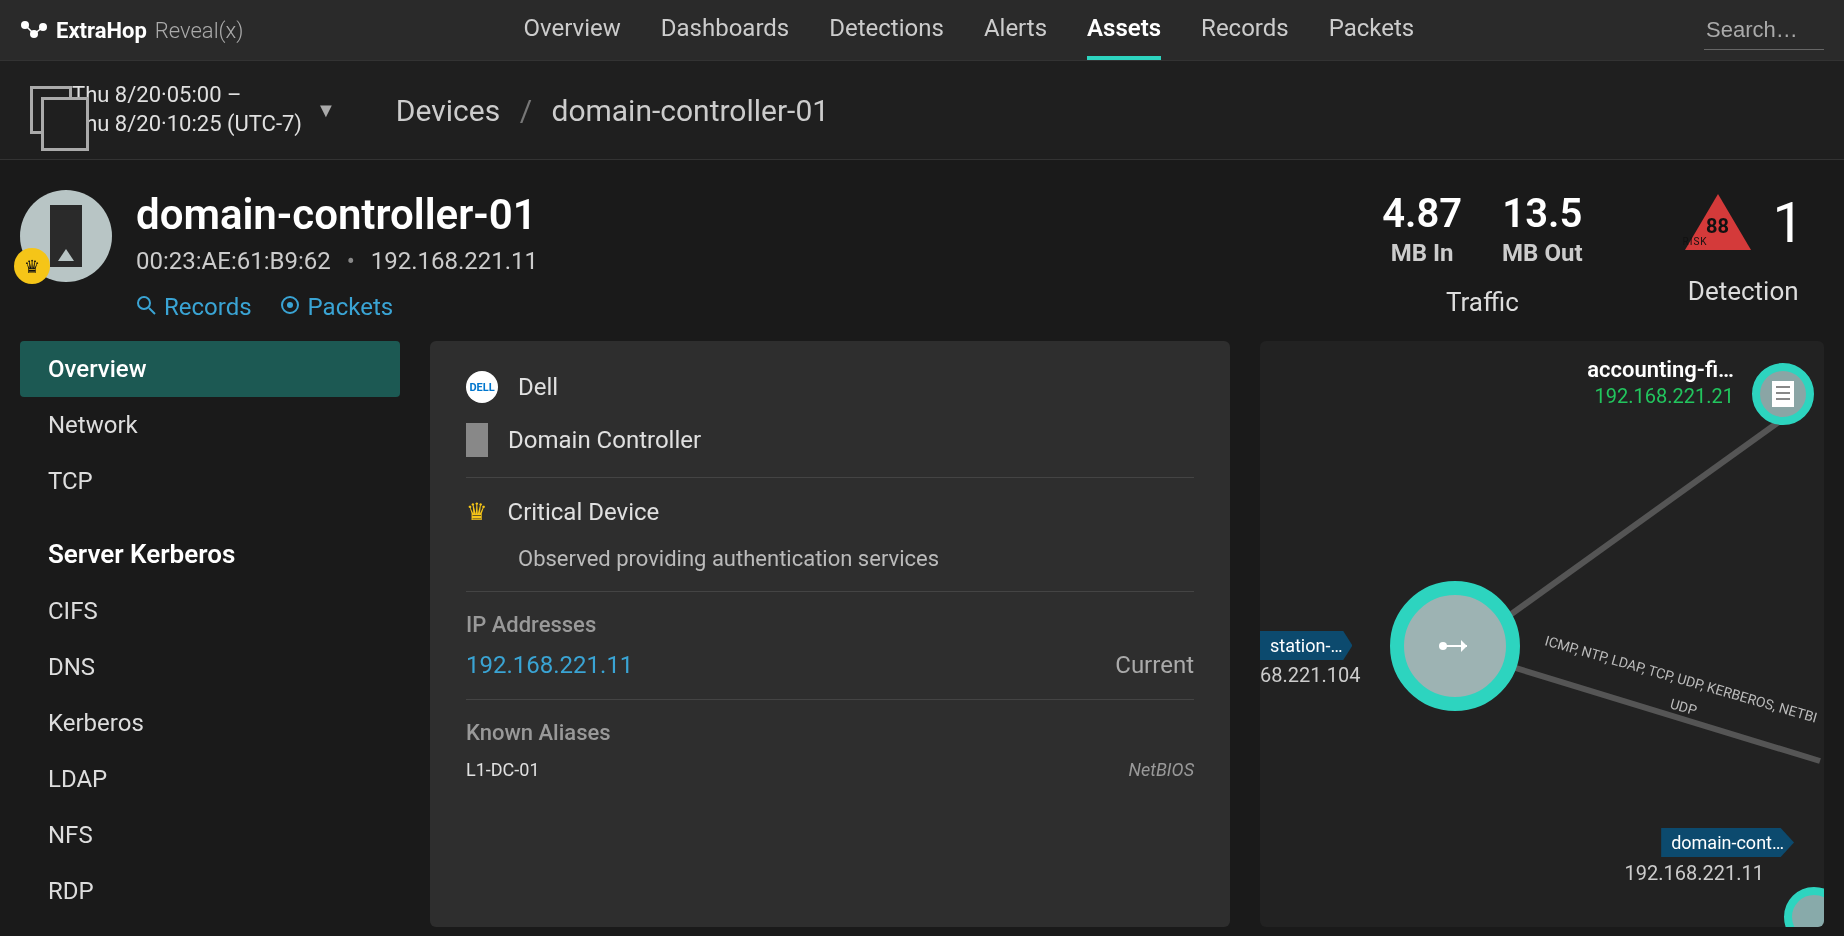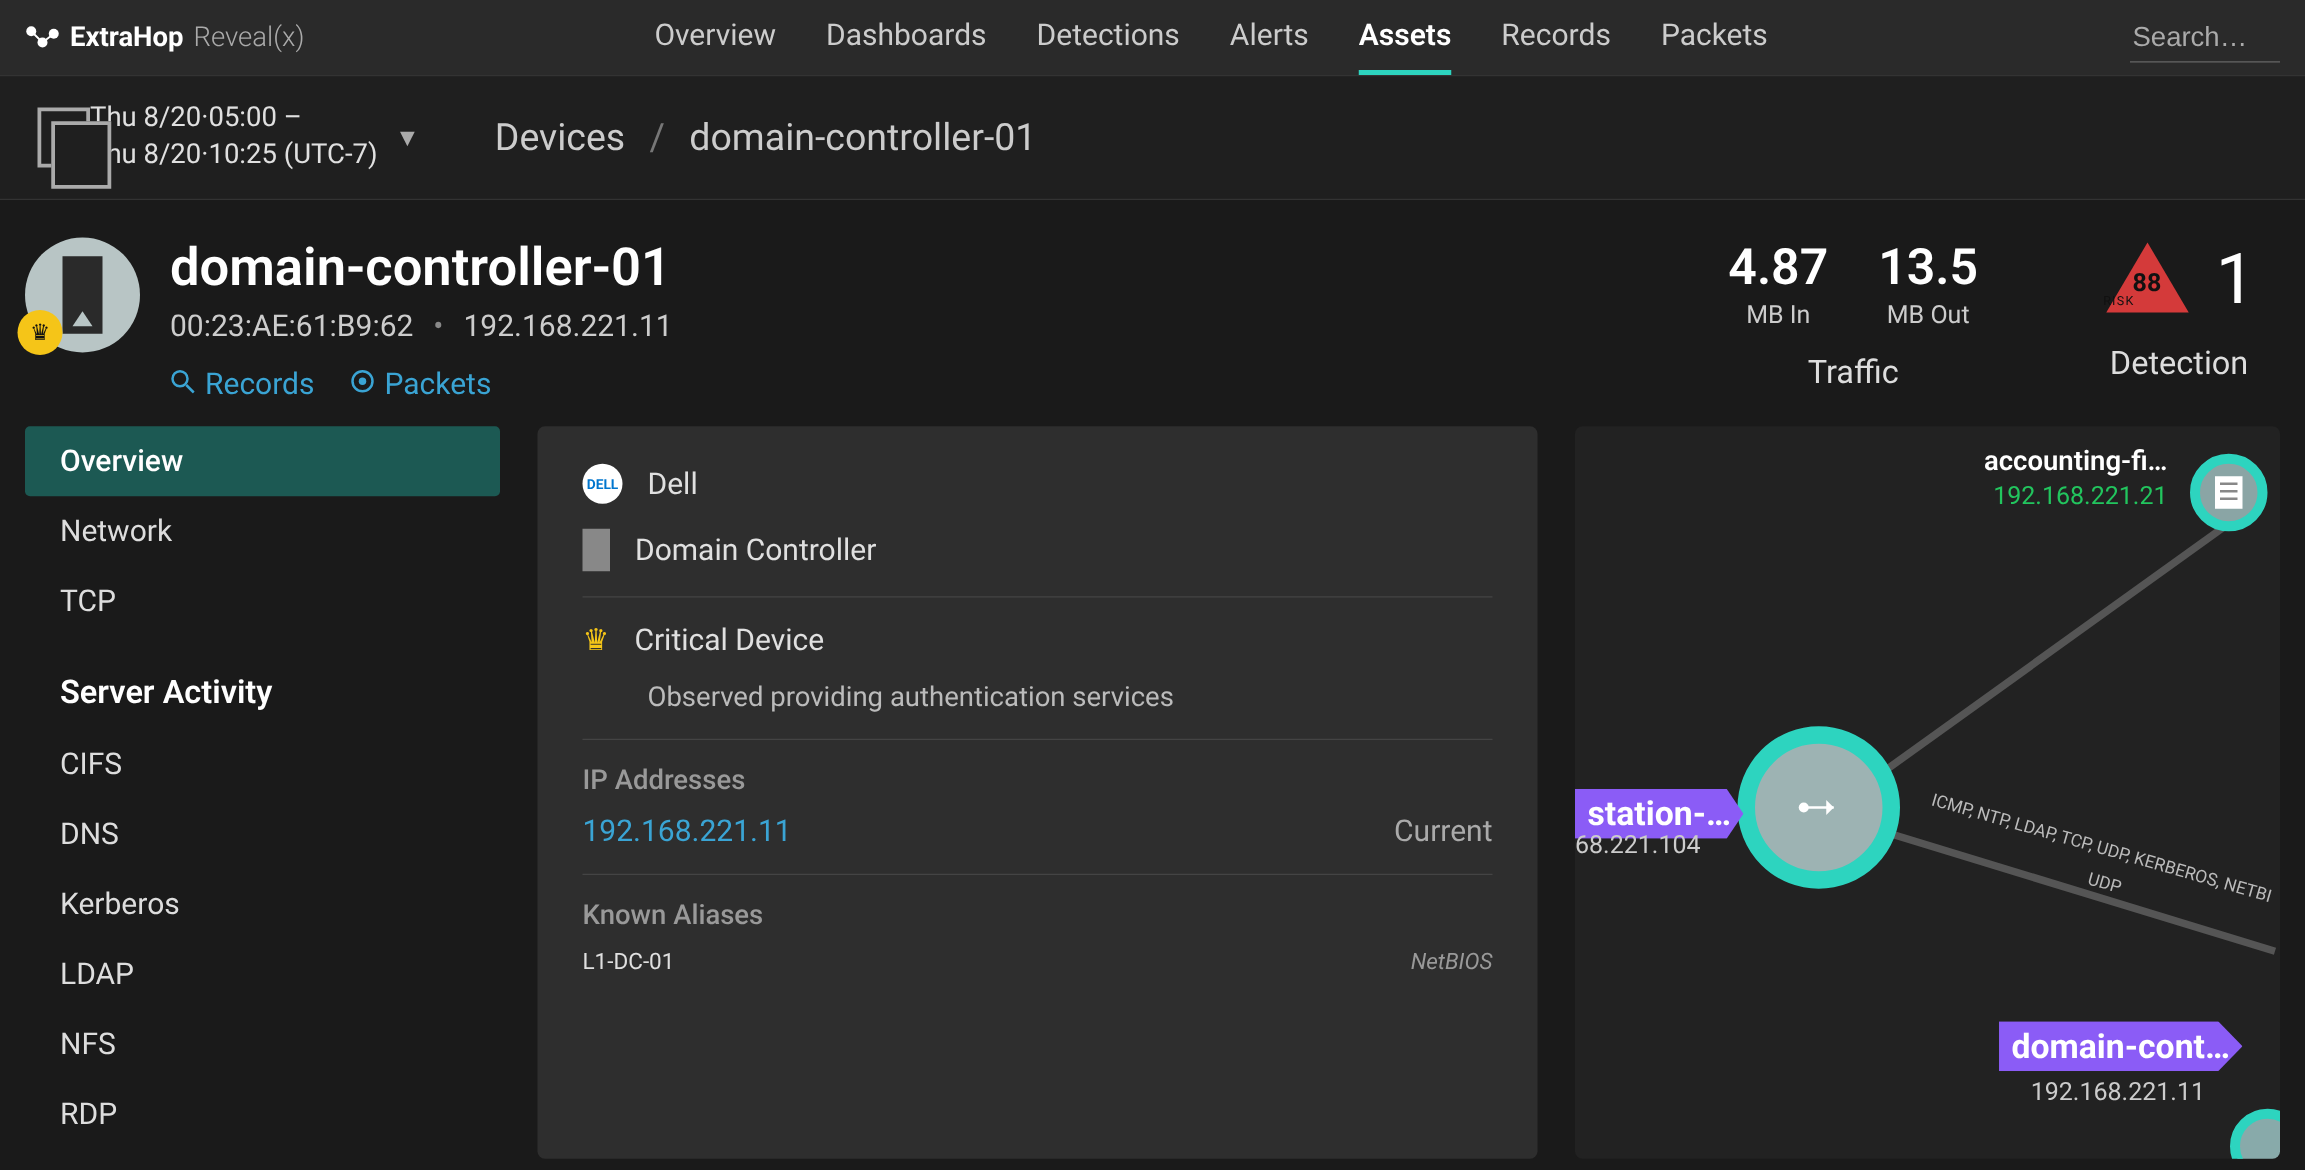--- a/index.html
+++ b/index.html
@@ -104,21 +104,21 @@
 .device-links a { color: #3aa4d4; text-decoration: none; display: flex; align-items: center; gap: 8px; }
 .stats {
   display: flex;
   gap: 100px;
   margin-left: auto;
 }
 .stat-group { text-align: center; }
 .stat-row { display: flex; gap: 40px; justify-content: space-between; }
 .stat-item { text-align: center; }
 .stat-value { font-size: 40px; font-weight: 600; color: #fff; }
-.stat-sub { font-size: 20px; color: #ccc; margin-top: 2px; }
+.stat-sub { font-size: 24px; color: #ccc; margin-top: 2px; font-weight: bold; }
 .stat-label { font-size: 26px; color: #ddd; margin-top: 20px; }
 .risk-triangle {
   display: inline-block;
   position: relative;
 }
 .risk-triangle svg { vertical-align: middle; }
 .risk-num {
   position: absolute; top: 22px; left: 0; right: 0; text-align: center;
   font-size: 20px; font-weight: 700; color: #111;
 }
@@ -195,23 +195,23 @@
   background: #9db3b3;
   border: 14px solid #2dd4bf;
   margin: 0 auto;
   display: flex; align-items: center; justify-content: center;
 }
 .graph-node.small .node-circle { width: 60px; height: 60px; border-width: 8px; background: #8aa; }
 .node-label { font-size: 22px; font-weight: 600; color: #fff; margin-bottom: 2px; }
 .node-ip { font-size: 20px; color: #22c55e; }
 .node-tag {
   position: absolute;
-  background: #8b5cf6; color: #fff;
+  background: #0c4a6e; color: #fff;
   padding: 4px 10px;
-  font-size: 27px; font-weight: 700;
+  font-size: 18px; font-weight: 400;
   clip-path: polygon(0 0, 90% 0, 100% 50%, 90% 100%, 0 100%);
 }
 .doc-icon {
   position: absolute;
   width: 62px; height: 62px; border-radius: 50%;
   background: #8aa5a5; border: 8px solid #2dd4bf;
   display: flex; align-items: center; justify-content: center;
 }
 .edge-label {
   position: absolute;
@@ -323,21 +323,21 @@
     </div>
   </div>
 </div>
 
 <div class="main-area">
 
   <div class="sidebar">
     <div class="sidebar-item active">Overview</div>
     <div class="sidebar-item">Network</div>
     <div class="sidebar-item">TCP</div>
-    <div class="sidebar-heading">Server Activity</div>
+    <div class="sidebar-heading">Server Kerberos</div>
     <div class="sidebar-item">CIFS</div>
     <div class="sidebar-item">DNS</div>
     <div class="sidebar-item">Kerberos</div>
     <div class="sidebar-item">LDAP</div>
     <div class="sidebar-item">NFS</div>
     <div class="sidebar-item">RDP</div>
   </div>
 
   <div class="center-panel">
     <div class="info-row">

